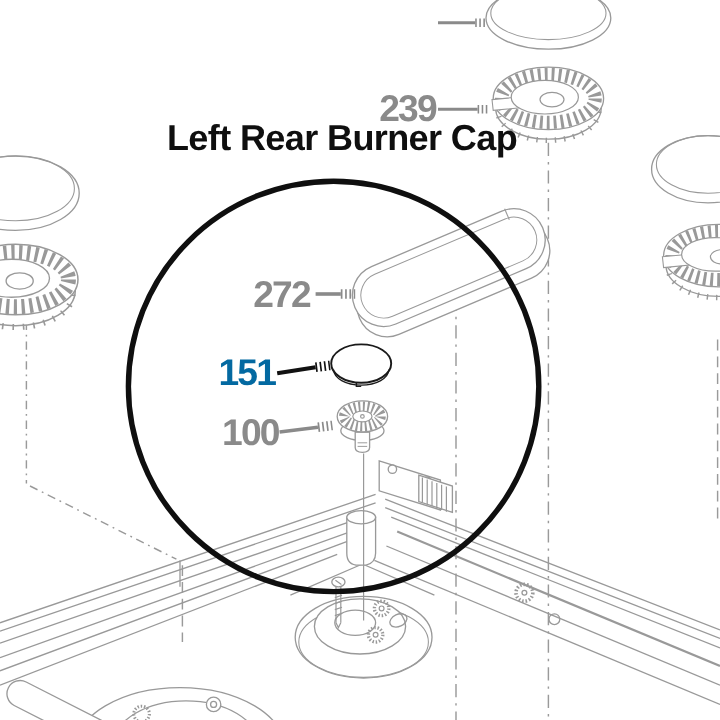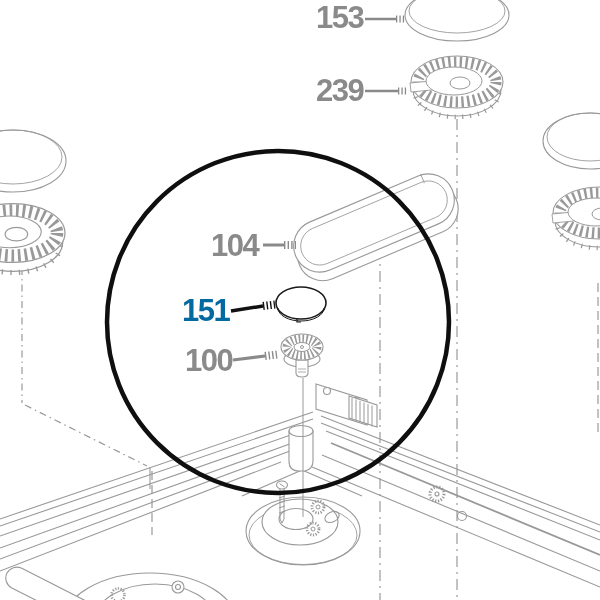--- a/index.html
+++ b/index.html
@@ -155,23 +155,23 @@
       <line x1="398" y1="91" x2="408" y2="91" stroke="#8a8a8a" stroke-width="7" stroke-dasharray="1.3 2.1"></line>
       <line x1="263" y1="245" x2="284" y2="245" stroke="#8a8a8a" stroke-width="3"></line>
       <line x1="284" y1="245" x2="296" y2="245" stroke="#8a8a8a" stroke-width="8" stroke-dasharray="1.4 2.2"></line>
       <line x1="231" y1="311" x2="263" y2="306" stroke="#111" stroke-width="3.5"></line>
       <line x1="263" y1="306" x2="275" y2="304.5" stroke="#111" stroke-width="8" stroke-dasharray="1.4 2.2"></line>
       <line x1="233" y1="360" x2="265" y2="356" stroke="#8a8a8a" stroke-width="3"></line>
       <line x1="265" y1="356" x2="277" y2="354.5" stroke="#8a8a8a" stroke-width="8" stroke-dasharray="1.4 2.2"></line>
     </g>
   </svg>
 
+  <div class="diagram-title" style="left:285px;top:101px">Left Rear Burner Cap</div>
 
-  <div class="part-label" style="left:316px;top:2px">153</div>
 
   <div class="part-label" style="left:316px;top:75px">239</div>
 
-  <div class="part-label" style="left:211px;top:230px">104</div>
+  <div class="part-label" style="left:211px;top:230px">272</div>
 
   <div class="part-label part-label--highlight" style="left:182px;top:295px">151</div>
 
   <div class="part-label" style="left:185px;top:345px">100</div>
 </div>
 
 </body></html>

